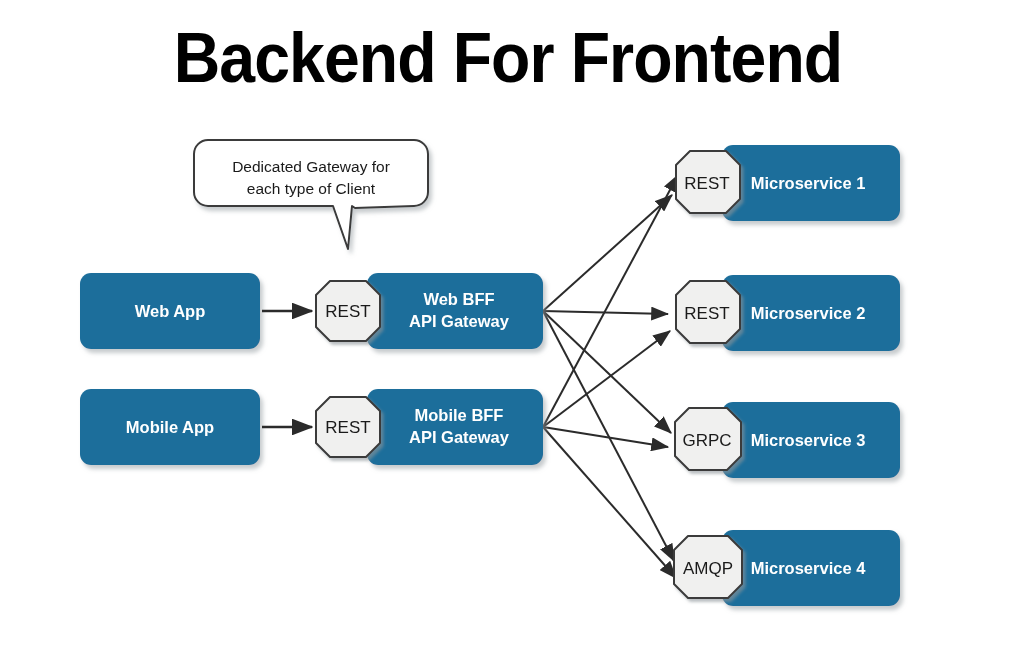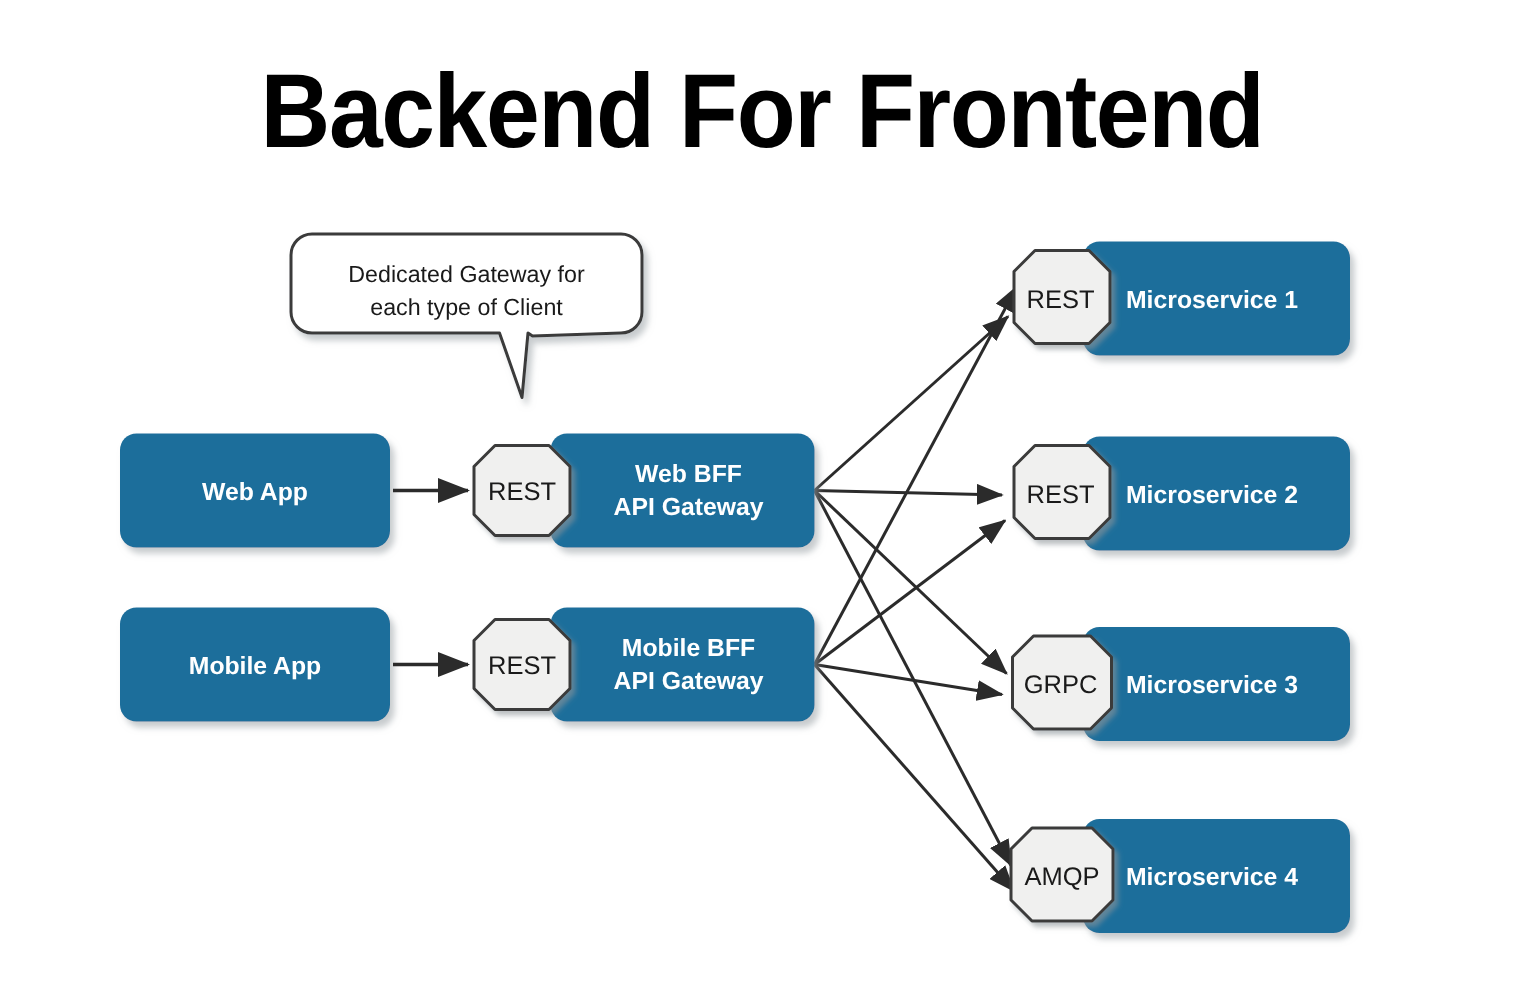--- a/index.html
+++ b/index.html
@@ -9,21 +9,21 @@
   }
   body {
     width: 1016px;
     height: 660px;
     position: relative;
     overflow: hidden;
     font-family: "Liberation Sans", sans-serif;
   }
   #stage {
     position: absolute;
-    left: 0; top: 16px;
+    left: 0; top: 0;
     width: 1016px;
     height: 632px;
   }
   .title {
     position: absolute;
     left: 0;
     top: 16px;
     width: 1016px;
     text-align: center;
     font-family: "Liberation Sans", sans-serif;

